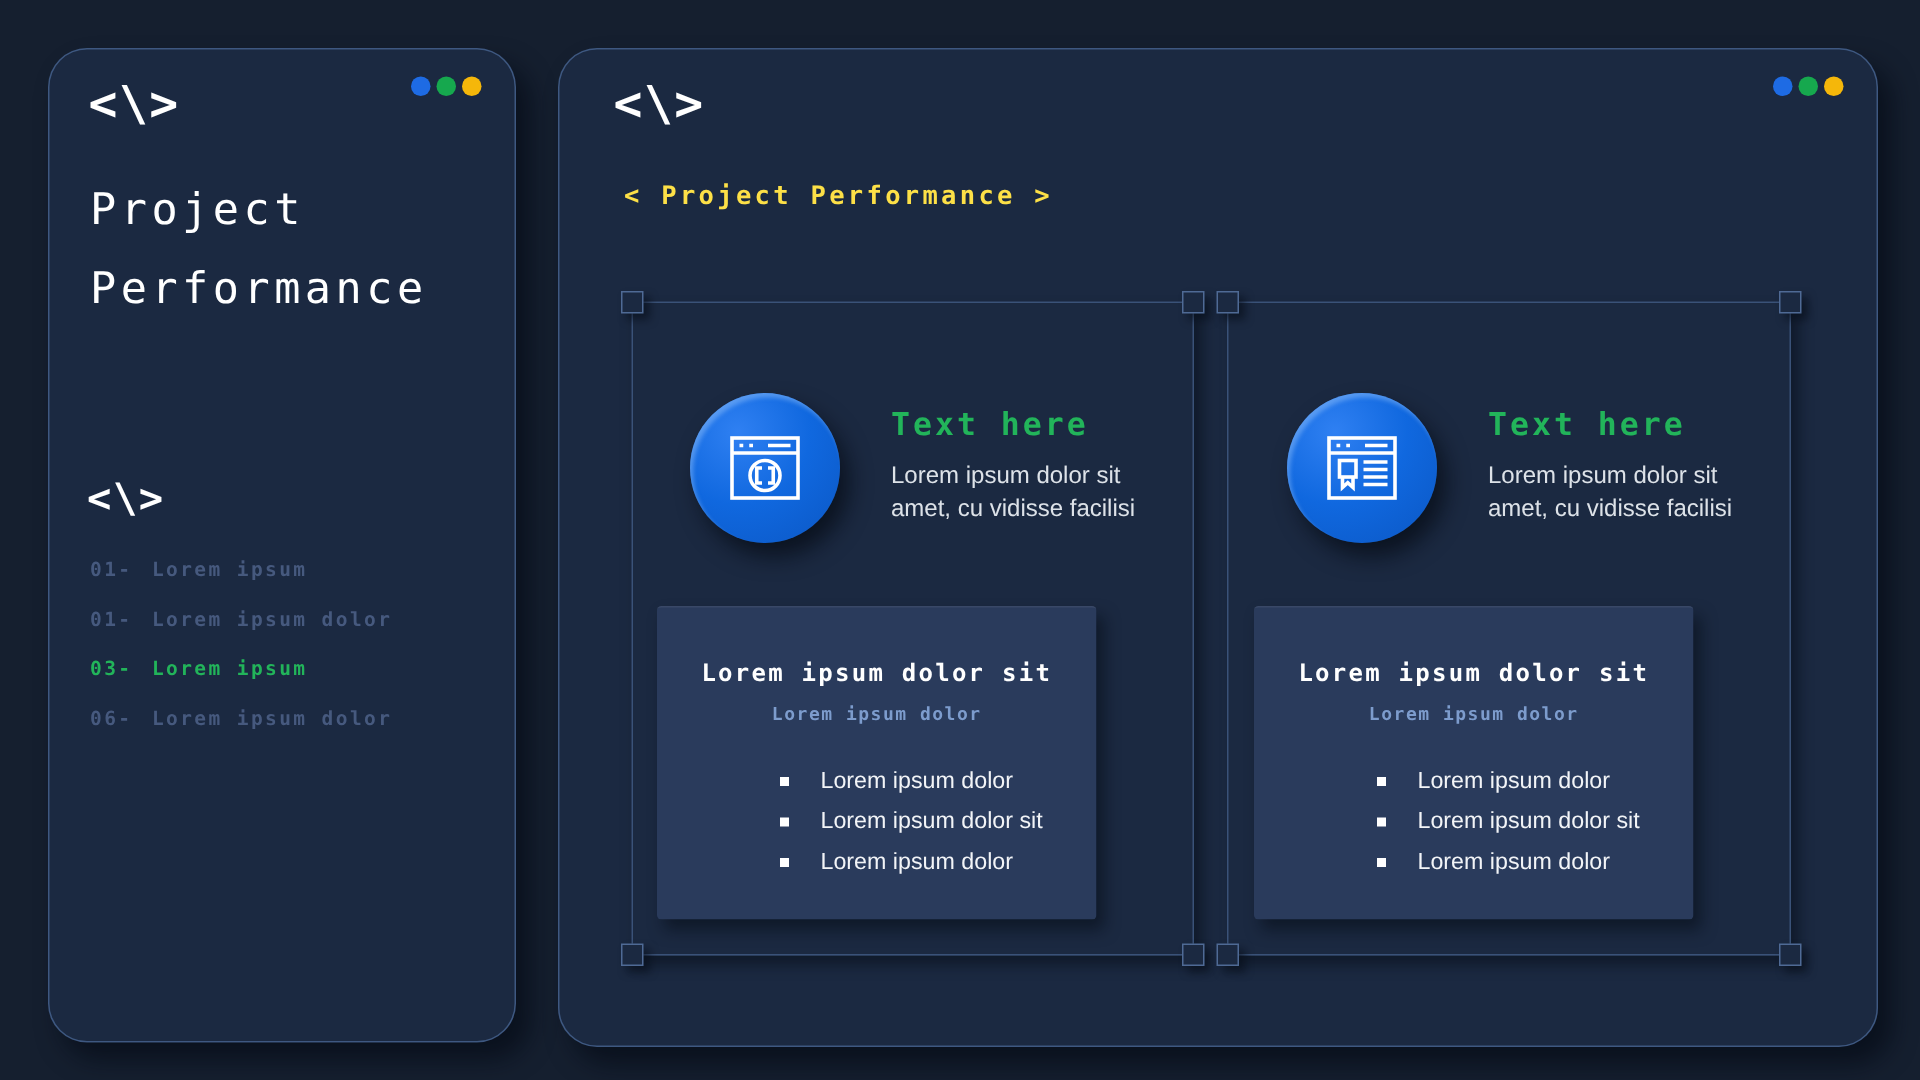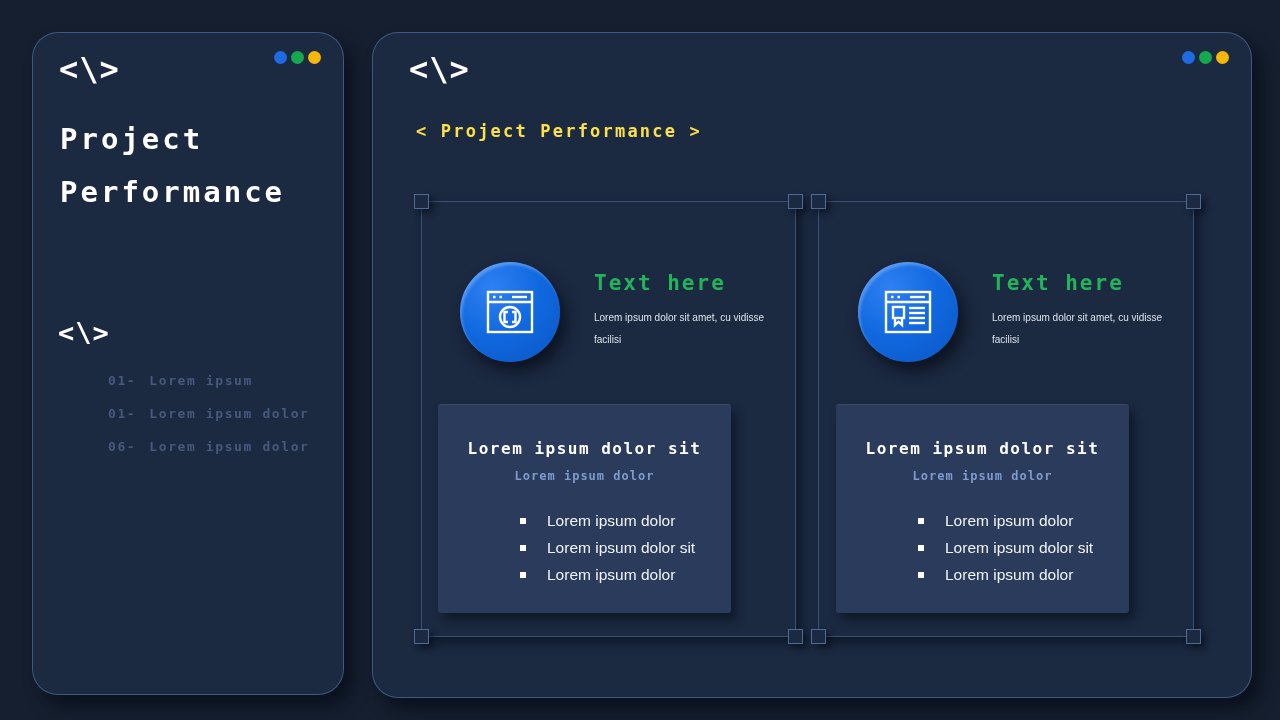--- a/index.html
+++ b/index.html
@@ -19,31 +19,31 @@
   .main{left:372px;top:32px;width:880px;height:666px;}
 
   .window-dots{position:absolute;top:18px;right:22px;display:flex;gap:4px;}
   .dot{width:13px;height:13px;border-radius:50%;}
   .dot.b{background:var(--dot-blue);} .dot.g{background:var(--dot-green);} .dot.y{background:var(--dot-yellow);}
 
   .logo{position:absolute;color:#fff;font-weight:bold;font-size:32px;letter-spacing:1px;line-height:36px;}
   .sidebar .logo{left:26px;top:18px;}
   .main .logo{left:36px;top:18px;}
 
-  .side-title{position:absolute;left:27px;top:80px;color:#fff;font-weight:bold;
+  .side-title{position:absolute;left:27px;top:80px;color:#fff;font-weight:normal;
               font-size:29px;letter-spacing:3px;line-height:53px;}
   .side-title span{display:block;}
 
   .section-logo{position:absolute;left:25px;top:283px;color:#fff;font-weight:bold;
                 font-size:27px;line-height:34px;letter-spacing:1px;}
 
   .side-list{position:absolute;left:27px;top:331px;list-style:none;}
   .side-item{height:33px;line-height:33px;font-size:13px;font-weight:bold;
              letter-spacing:1.6px;color:var(--muted);cursor:pointer;white-space:nowrap;}
-  .side-item .num{margin-right:13px;margin-left:48px;}
+  .side-item .num{margin-right:13px;}
   .side-item.active{color:var(--green);}
 
   .breadcrumb{position:absolute;left:43px;top:88px;color:#fde047;font-weight:bold;
               font-size:17px;letter-spacing:2.2px;line-height:20px;white-space:nowrap;}
 
   .frame{position:absolute;border:1px solid var(--frame);
          box-shadow:5px 6px 9px rgba(4,9,18,.5);}
   .frame1{left:48px;top:168px;width:375px;height:436px;}
   .frame2{left:445px;top:168px;width:376px;height:436px;}
   .handle{position:absolute;width:15px;height:15px;background:var(--panel);
@@ -54,21 +54,21 @@
   .icon-circle{position:absolute;width:100px;height:100px;border-radius:50%;
     background:radial-gradient(circle at 32% 26%,#2f80f2 0%,#1068df 48%,#0b57c4 100%);
     box-shadow:6px 9px 15px rgba(3,8,16,.65), inset 2px 3px 3px rgba(170,210,255,.4);
     display:flex;align-items:center;justify-content:center;}
   .ic1{left:87px;top:229px;} .ic2{left:485px;top:229px;}
 
   .card-heading{position:absolute;color:var(--green);font-weight:bold;font-size:21px;
                 letter-spacing:2px;line-height:20px;white-space:nowrap;}
   .ch1{left:221px;top:240px;} .ch2{left:619px;top:240px;}
   .card-desc{position:absolute;width:178px;color:#dde2e8;
-             font-family:"Liberation Sans",sans-serif;font-size:10px;line-height:21.5px;}
+             font-family:"Liberation Sans",sans-serif;font-size:16px;line-height:21.5px;}
   .cd1{left:221px;top:274px;} .cd2{left:619px;top:274px;}
 
   .inner-card{position:absolute;width:293px;height:209px;background:var(--card);
               border-radius:3px;border-top:1px solid rgba(255,255,255,.07);
               box-shadow:5px 7px 10px rgba(4,9,18,.5);}
   .icd1{left:65px;top:371px;} .icd2{left:463px;top:371px;}
   .inner-title{margin-top:34px;text-align:center;color:#fff;font-weight:bold;
                font-size:16px;letter-spacing:1.5px;}
   .inner-sub{margin-top:11px;text-align:center;color:var(--sub);font-weight:bold;
              font-size:12px;letter-spacing:1px;}
@@ -95,20 +95,23 @@
       <span>Project</span>
       <span>Performance</span>
     </div>
     <div class="section-logo">&lt;\&gt;</div>
     <ul class="side-list">
       <li class="side-item">
         <span class="num">01-</span><span>Lorem ipsum</span>
       </li>
       <li class="side-item">
         <span class="num">01-</span><span>Lorem ipsum dolor</span>
+      </li>
+      <li class="side-item active">
+        <span class="num">03-</span><span>Lorem ipsum</span>
       </li>
       <li class="side-item">
         <span class="num">06-</span><span>Lorem ipsum dolor</span>
       </li>
     </ul>
   </div>
 
   <div class="panel main">
     <div class="window-dots">
       <div class="dot b"></div>

